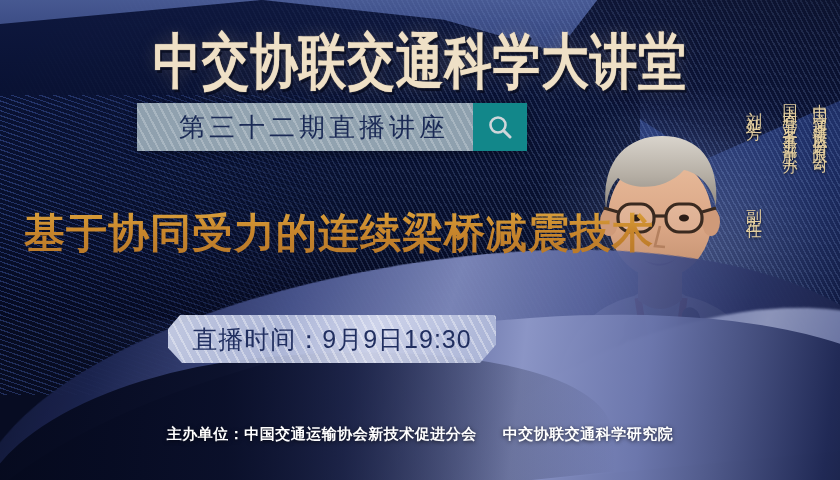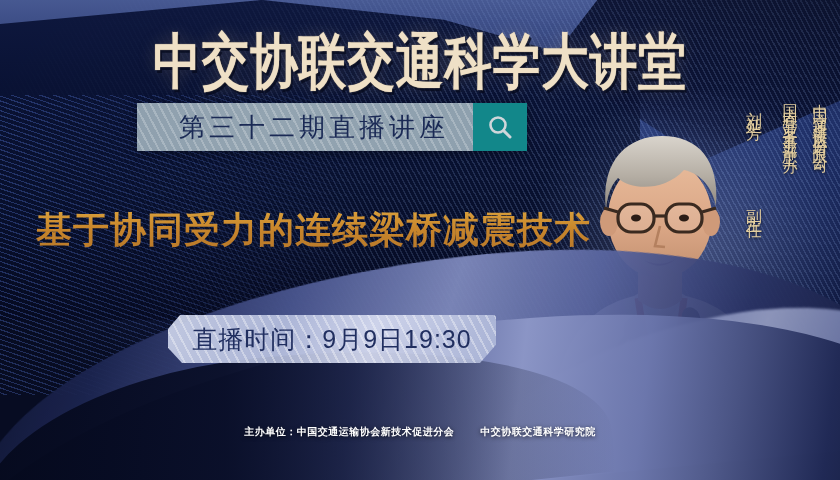--- a/index.html
+++ b/index.html
@@ -151,22 +151,22 @@
   }
   .search-btn {
     width:54px;
     background:#12878a;
     display:flex; align-items:center; justify-content:center;
   }
   .search-btn svg { display:block; }
 
   
   .main-title {
-    position:absolute; left:36px; top:206px;
-    font-size:36px;
+    position:absolute; left:24px; top:206px;
+    font-size:41px;
     font-weight:bold;
     letter-spacing:1px;
     color:#c8862c;
     background:linear-gradient(180deg,#dda63f 0%, #c8862c 45%, #b5762a 100%);
     -webkit-background-clip:text;
     background-clip:text;
     -webkit-text-fill-color:transparent;
     text-shadow:none;
     white-space:nowrap;
   }
@@ -221,21 +221,21 @@
     -webkit-mask-image:radial-gradient(65% 72% at 48% 42%, #000 58%, rgba(0,0,0,.85) 74%, rgba(0,0,0,0) 96%);
             mask-image:radial-gradient(65% 72% at 48% 42%, #000 58%, rgba(0,0,0,.85) 74%, rgba(0,0,0,0) 96%);
   }
   .photo-wrap svg { display:block; width:100%; height:100%; }
 
   
   .footer {
     position:absolute; left:0; top:425px; width:840px;
     text-align:center;
     color:#ffffff;
-    font-size:10px;
+    font-size:15px;
     font-weight:bold;
     letter-spacing:.5px;
     text-shadow:0 1px 4px rgba(0,0,0,.7);
     white-space:nowrap;
   }
   .footer .gap { display:inline-block; width:26px; }
 </style>
 </head>
 <body>
 

